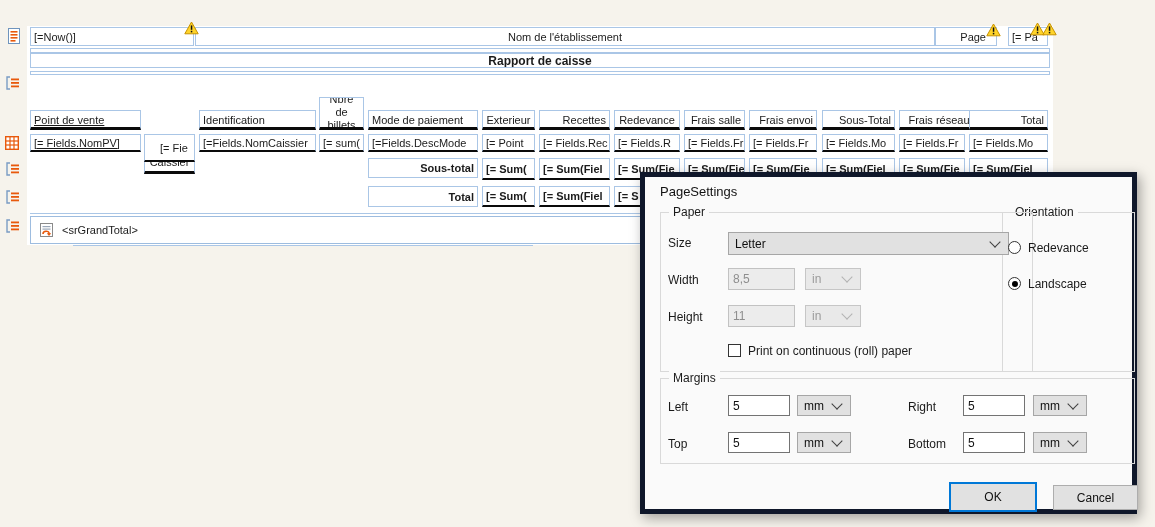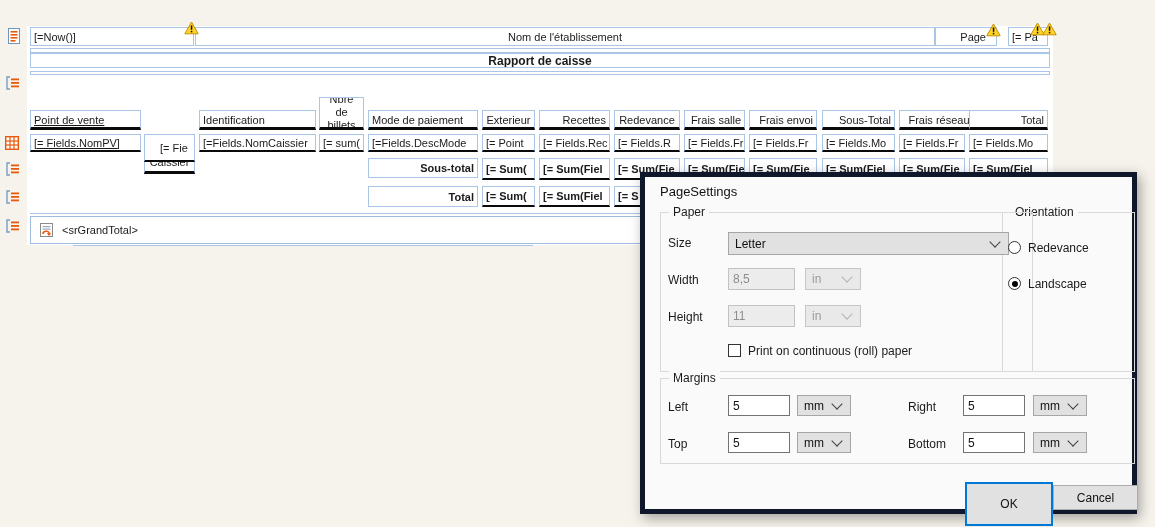--- a/index.html
+++ b/index.html
@@ -240,16 +240,16 @@
       <span>mm</span>
       <span class="chev"></span>
     </div>
     <span class="dlabel" style="left:263px;top:260px">Bottom</span>
     <input class="tbox" style="left: 318px; top: 255px; width: 62px; height: 21px;" value="5">
     <div class="combo" style="left:388px;top:255px;width:54px;height:21px">
       <span>mm</span>
       <span class="chev"></span>
     </div>
 
-    <div class="btn focus" style="left:320px;top:305px;width:88px;height:44px">OK</div>
+    <div class="btn focus" style="left:304px;top:305px;width:88px;height:30px">OK</div>
     <div class="btn normal" style="left:408px;top:308px;width:85px;height:25px">Cancel</div>
   </div>
 </div>
 
 </body></html>

